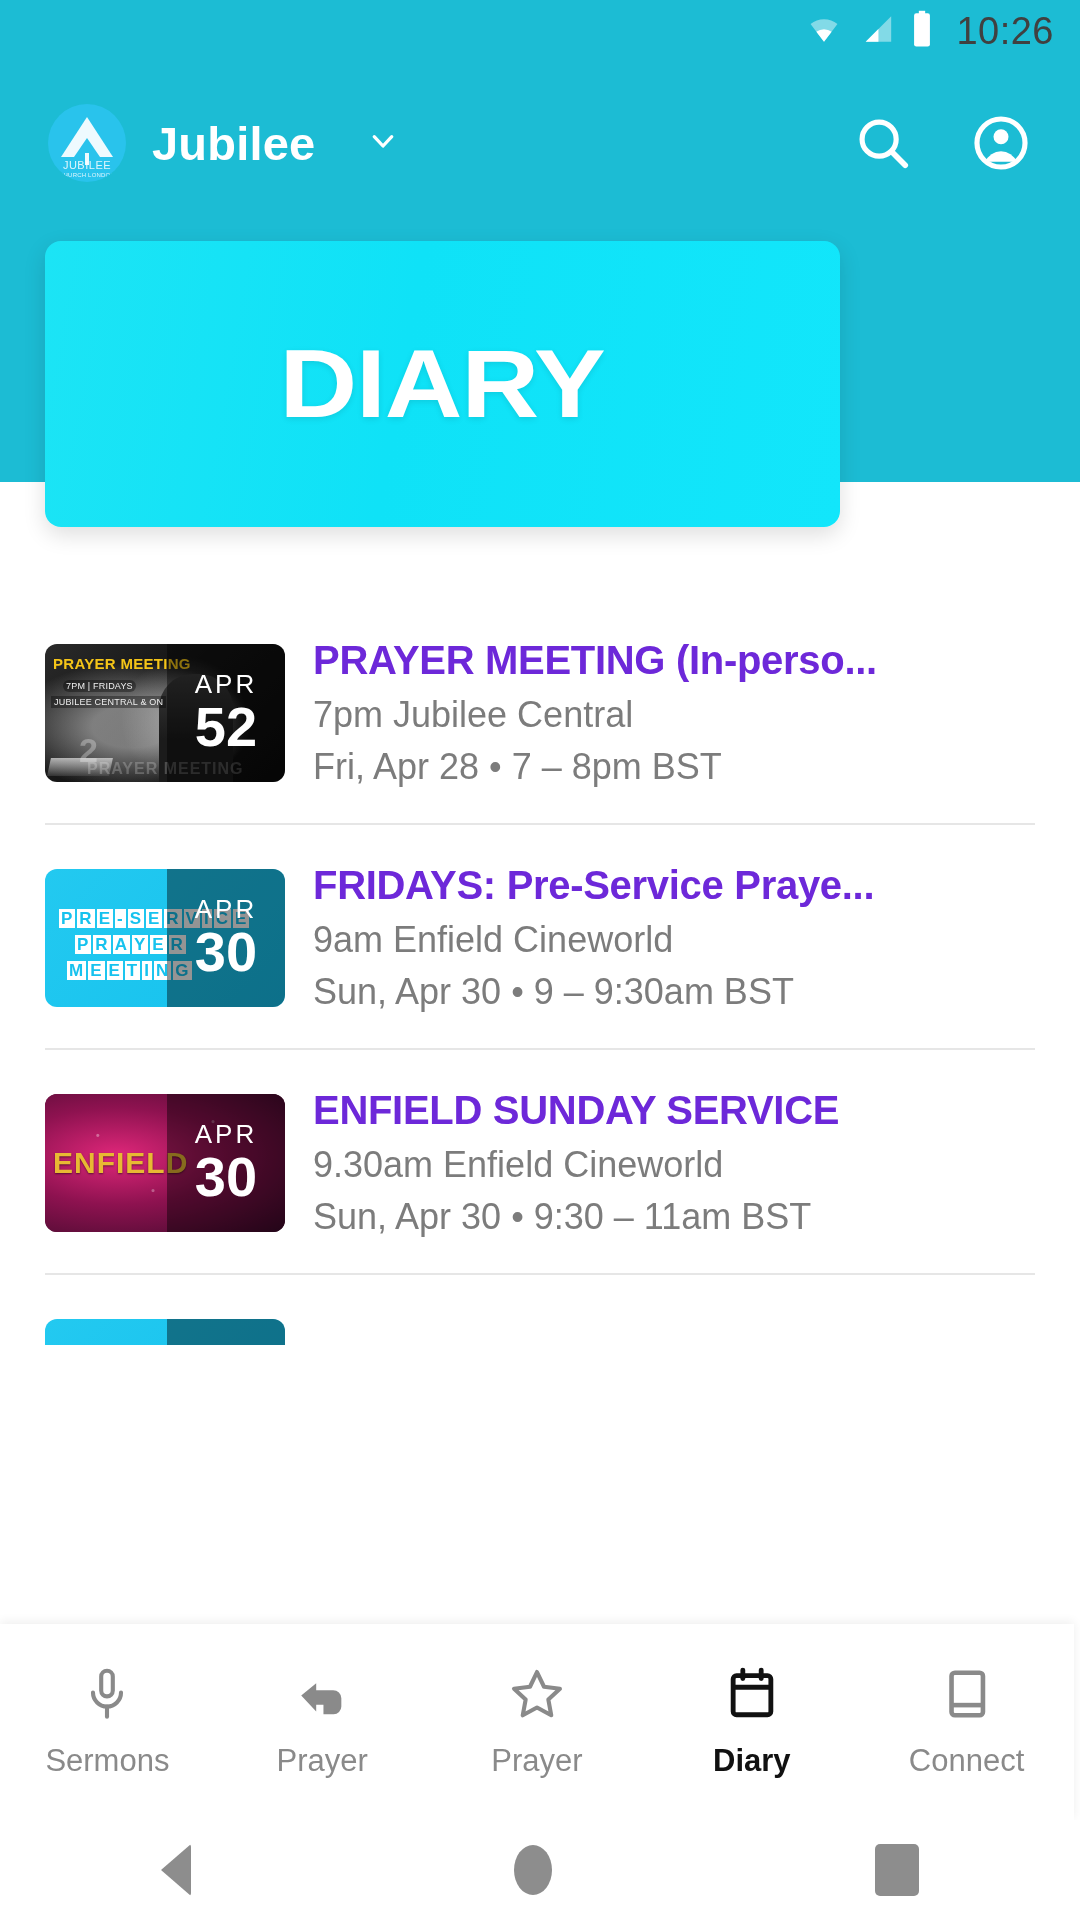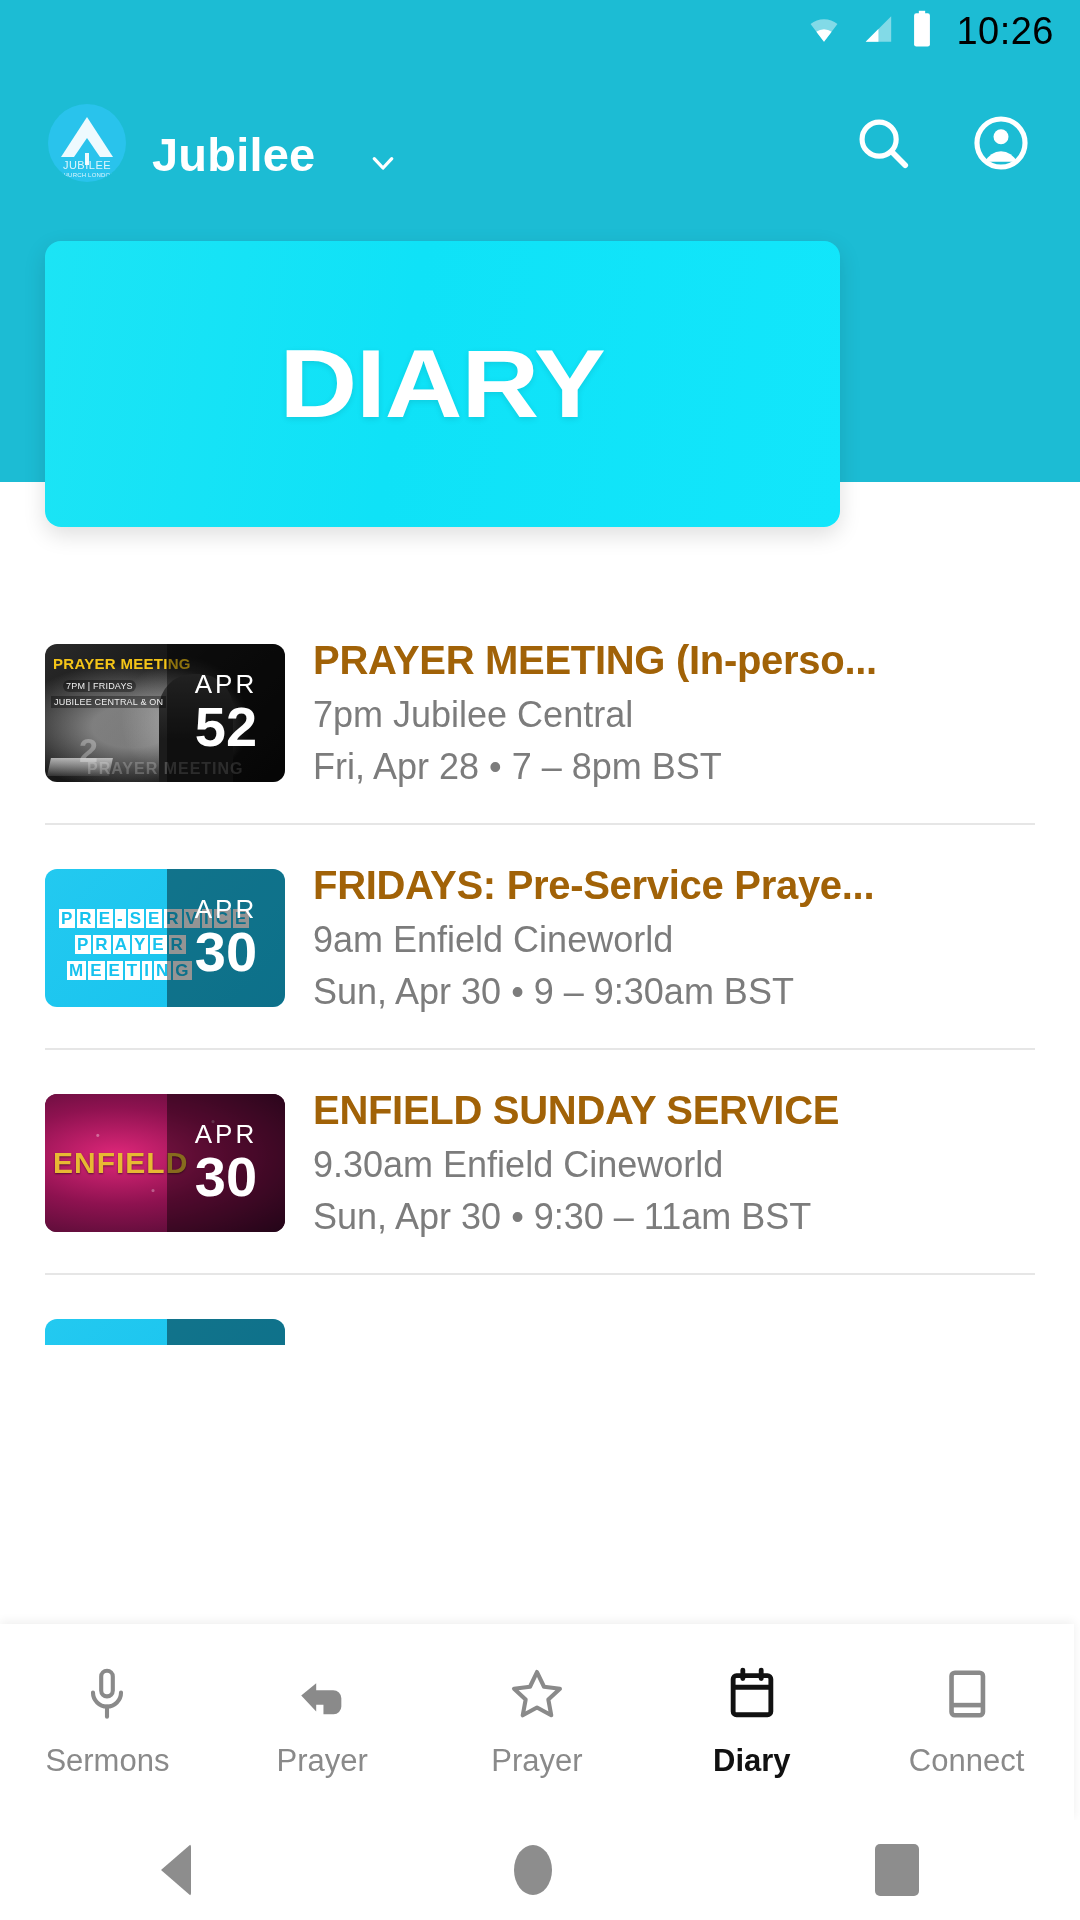--- a/index.html
+++ b/index.html
@@ -13,35 +13,35 @@
 
   
   .statusbar{
     position:absolute; top:0; left:0; width:1080px; height:62px;
     background:#1cbcd4;
     display:flex; align-items:center; justify-content:flex-end;
     padding-right:26px; gap:14px;
   }
   .sb-icon{ display:block; }
   .sb-time{
-    color:#000000; font-size:38px; letter-spacing:0.5px;
+    color:#404040; font-size:38px; letter-spacing:0.5px;
     font-family:"Liberation Sans", sans-serif; line-height:1;
     margin-left:8px;
   }
 
   
   .header{
     position:absolute; top:62px; left:0; width:1080px; height:420px;
     background:#1cbcd4;
   }
   .appbar{
     position:absolute; top:26px; left:0; width:1080px; height:110px;
     display:flex; align-items:center; padding:0 34px 0 48px;
   }
-  .brand{ display:flex; align-items:flex-end; gap:26px; }
+  .brand{ display:flex; align-items:center; gap:26px; }
   .logo-circle{
     width:78px; height:78px; border-radius:50%;
     background:#29c3ec;
     display:flex; flex-direction:column; align-items:center; justify-content:center;
     position:relative; overflow:hidden;
   }
   .logo-mark{ position:relative; width:52px; height:44px; }
   .logo-tri{
     position:absolute; left:0; bottom:8px;
     width:0; height:0;
@@ -173,21 +173,21 @@
       linear-gradient(120deg,#5c0f3a, #2a0720);
   }
   .art-enfield .ef-word{
     position:absolute; left:8px; top:52px;
     color:#e8b933; font-size:30px; font-weight:bold; letter-spacing:1px;
     text-shadow:0 1px 2px rgba(0,0,0,.5);
   }
 
   .row-body{ min-width:0; flex:1; padding-right:10px; }
   .row-title{
-    font-size:40px; font-weight:bold; color:#a16207;
+    font-size:40px; font-weight:bold; color:#6d28d9;
     white-space:nowrap; overflow:hidden; text-overflow:ellipsis;
     letter-spacing:-.3px; line-height:1.12;
   }
   .row-sub{
     font-size:36px; color:#7c7c7c; margin-top:12px;
     white-space:nowrap; overflow:hidden; text-overflow:ellipsis; line-height:1.12;
   }
   .divider{
     position:absolute; left:45px; right:45px; bottom:0; height:2px;
     background:#e6e6e6;

